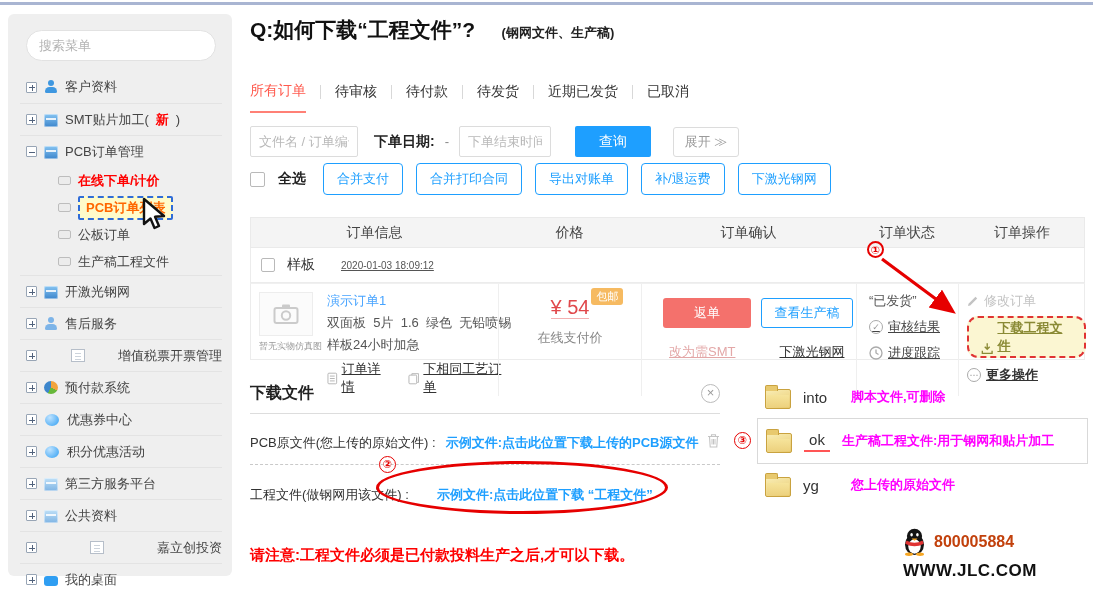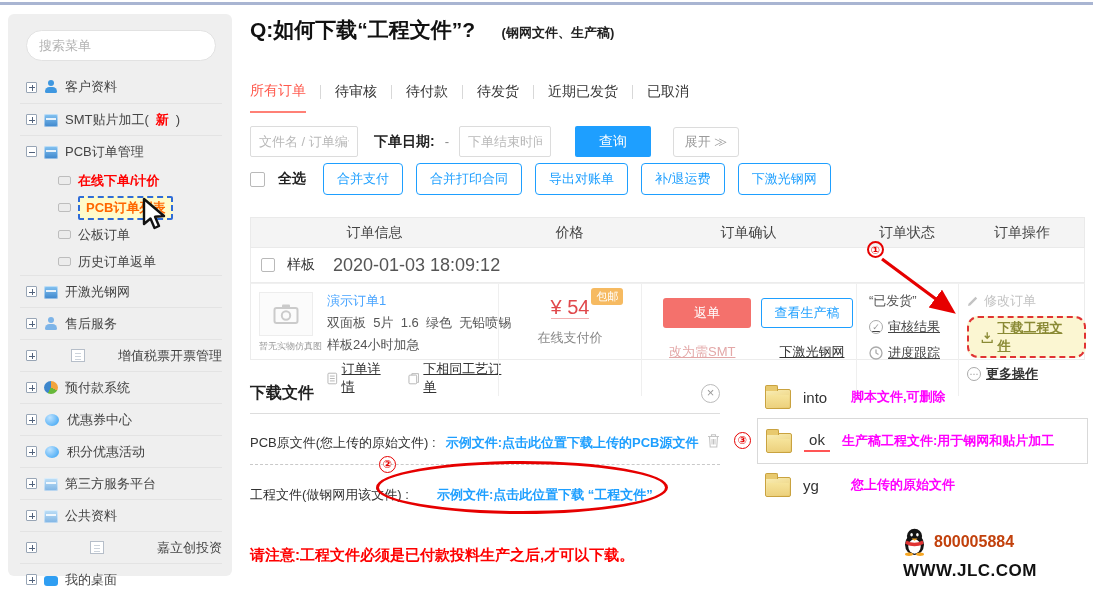--- a/index.html
+++ b/index.html
@@ -60,21 +60,21 @@
   .batch { position:absolute; left:250px; top:163px; display:flex; align-items:center; gap:13px; }
   .checkbox { width:15px; height:15px; border:1px solid #b9b9b9; border-radius:2px; background:#fff; }
   .batch-all { font-size:14px; font-weight:bold; color:#222; margin-right:4px; }
   .btn-outline { background:#fff; border:1px solid #1e9fff; color:#1e9fff; border-radius:4px; font-size:13px; padding:6px 13px; cursor:pointer; }
 
   .table { position:absolute; left:250px; top:217px; width:835px; }
   .thead { display:grid; grid-template-columns:247px 143px 215px 102px 128px; background:#f4f4f4; border:1px solid #eaeaea; height:31px; align-items:center; }
   .thead div { text-align:center; font-size:14px; color:#444; }
   .group-row { display:flex; align-items:center; gap:12px; height:35px; border:1px solid #ececec; border-top:none; padding-left:10px; background:#fff; }
   .group-type { font-size:14px; color:#333; }
-  .group-time { font-size:18px; color:#555; margin-left:6px; }
+  .group-time { font-size:10px; color:#555; margin-left:14px;text-decoration:underline; }
   .data-row { display:grid; grid-template-columns:247px 143px 215px 102px 128px; border:1px solid #ececec; border-top:1px solid #f0f0f0; height:77px; background:#fff; }
   .cell { border-left:1px solid #efefef; position:relative; }
   .cell.first { border-left:none; }
   .info-cell { display:flex; gap:10px; padding:8px 0 0 8px; }
   .thumb-col { width:58px; text-align:center; }
   .thumb { width:54px; height:44px; border:1px solid #ededed; background:#fbfbfb; display:flex; align-items:center; justify-content:center; }
   .thumb-cap { font-size:9px; color:#9a9a9a; margin-top:4px; white-space:nowrap; }
   .order-name { font-size:13px; color:#46a3ff; }
   .order-specs, .order-rush { font-size:13px; color:#555; margin-top:4px; white-space:pre; }
   .order-links { display:flex; gap:16px; margin-top:6px; align-items:center; }
@@ -90,21 +90,21 @@
   .btn-draft { width:92px; height:30px; background:#fff; color:#1e9fff; border:1px solid #1e9fff; border-radius:3px; font-size:13px; cursor:pointer; }
   .confirm-links { display:flex; gap:44px; margin-top:15px; padding-left:6px; }
   .lnk-smt { font-size:13px; color:#e3a7a7; text-decoration:underline; cursor:pointer; }
   .lnk-stencil { font-size:13px; color:#333; text-decoration:underline; cursor:pointer; }
   .status-cell { padding:8px 0 0 12px; }
   .status-txt { font-size:13px; color:#555; }
   .status-link { display:flex; align-items:center; gap:5px; font-size:13px; color:#444; margin-top:8px; text-decoration:underline; cursor:pointer; }
   .ops-cell { padding:8px 0 0 8px; }
   .op-line { display:flex; align-items:center; gap:5px; margin-top:0; }
   .lnk-modify { font-size:13px; color:#c3c3c3; cursor:pointer; }
-  .dl-high { display:inline-flex; align-items:center; gap:4px; margin-top:6px; background:#fbf6d2; border:2px dashed #e03333; border-radius:11px; padding:1px 12px; cursor:pointer; }
+  .dl-high { display:inline-flex; align-items:flex-end; gap:4px; margin-top:6px; background:#fbf6d2; border:2px dashed #e03333; border-radius:11px; padding:1px 12px; cursor:pointer; }
   .dl-high span { font-size:13px; color:#8a8a35; font-weight:bold; text-decoration:underline; }
   .lnk-more { font-size:13px; color:#333; font-weight:bold; text-decoration:underline; cursor:pointer; }
   .op-more { margin-top:7px; }
   .circ-ic { width:14px; height:14px; min-width:14px; border:1px solid #aaa; border-radius:50%; color:#999; font-size:9px; line-height:12px; text-align:center; }
 
   
   .ann-circle { position:absolute; width:17px; height:17px; border:2px solid #e60000; border-radius:50%; color:#e60000; font-size:11px; font-weight:bold; text-align:center; line-height:14px; background:transparent; }
   .ann-arrow { position:absolute; left:866px; top:247px; }
   .red-oval { position:absolute; left:376px; top:461px; width:292px; height:53px; border:3px solid #e60000; border-radius:50%; }
 
@@ -180,21 +180,21 @@
   <div class="menu-sub">
     <span class="ic-sub"></span>
     <span class="sub-hot">PCB订单列表</span>
   </div>
   <div class="menu-sub">
     <span class="ic-sub"></span>
     <span class="sub-label">公板订单</span>
   </div>
   <div class="menu-sub">
     <span class="ic-sub"></span>
-    <span class="sub-label">历史订单返单</span>
+    <span class="sub-label">生产稿工程文件</span>
   </div>
   <div class="menu-row">
     <span class="expander plus"></span>
     <span class="ic ic-win"></span>
     <span class="menu-label">开激光钢网</span>
   </div>
   <div class="menu-row">
     <span class="expander plus"></span>
     <span class="ic ic-person lite"></span>
     <span class="menu-label">售后服务</span>

